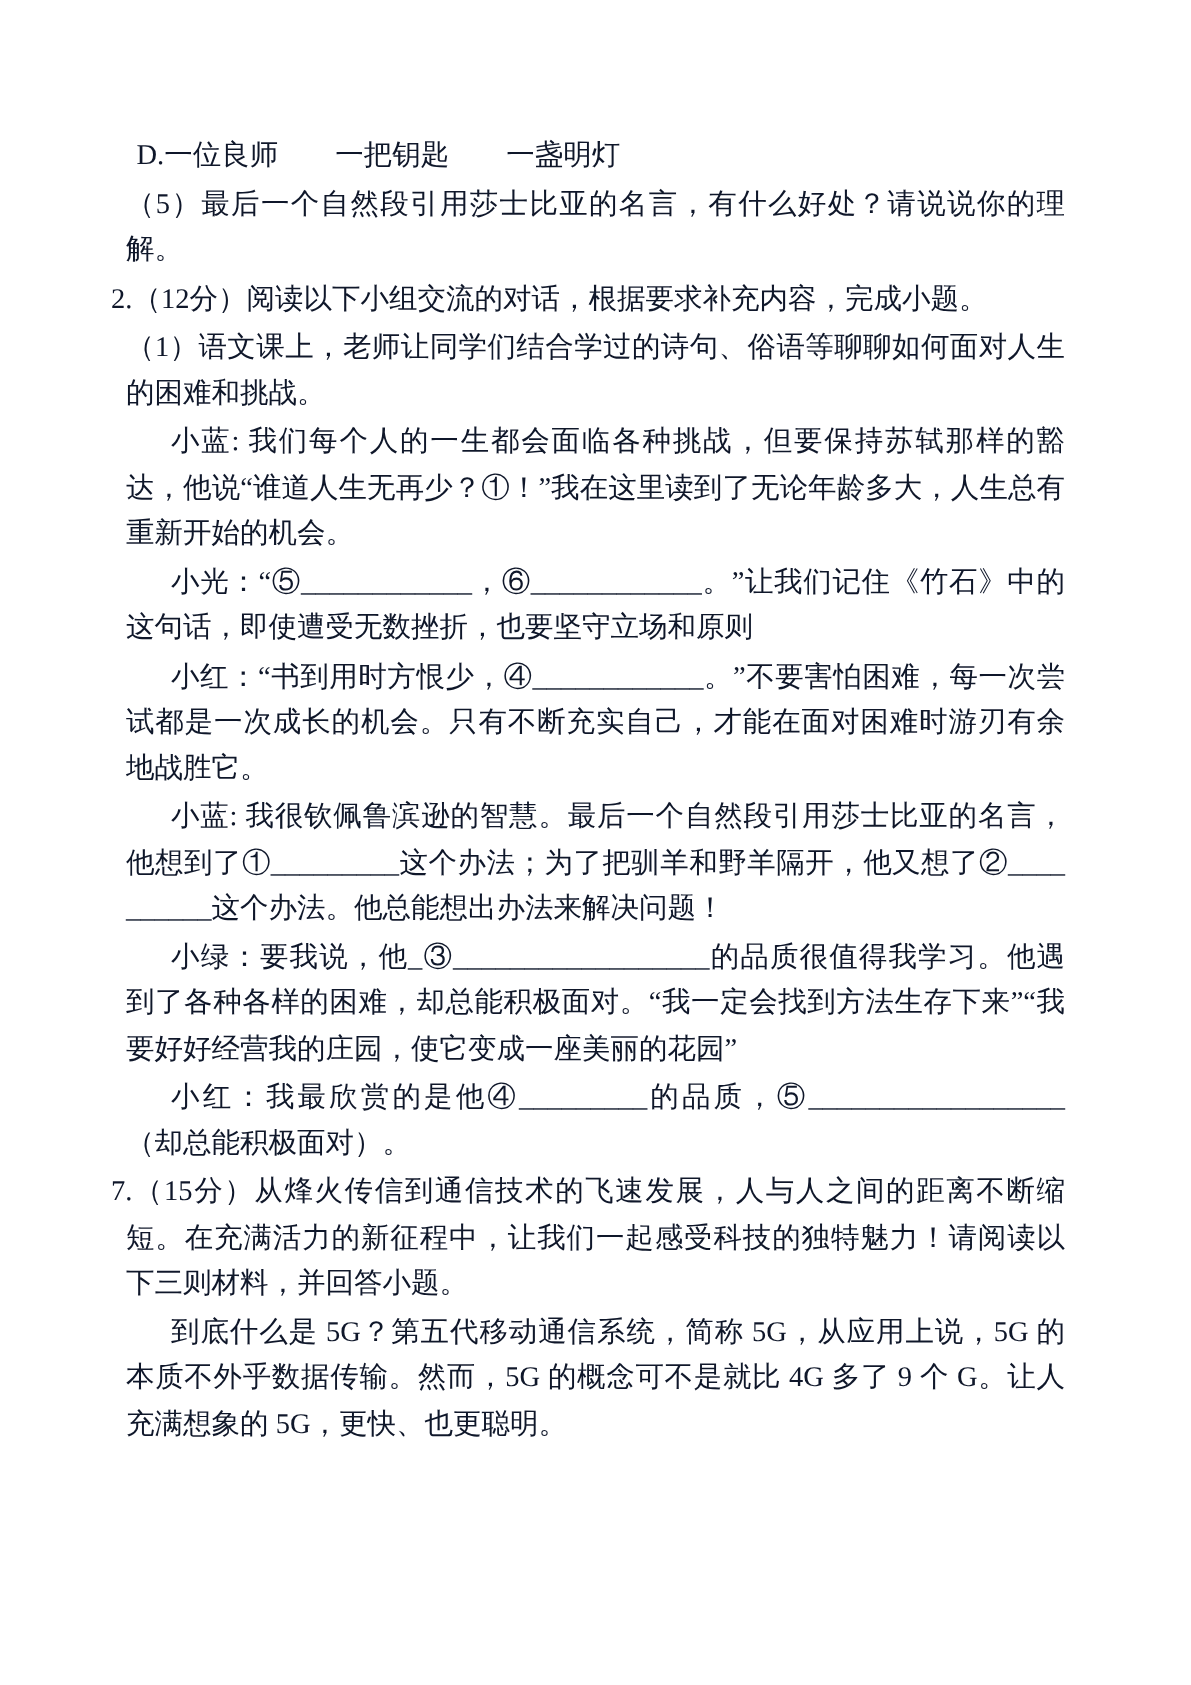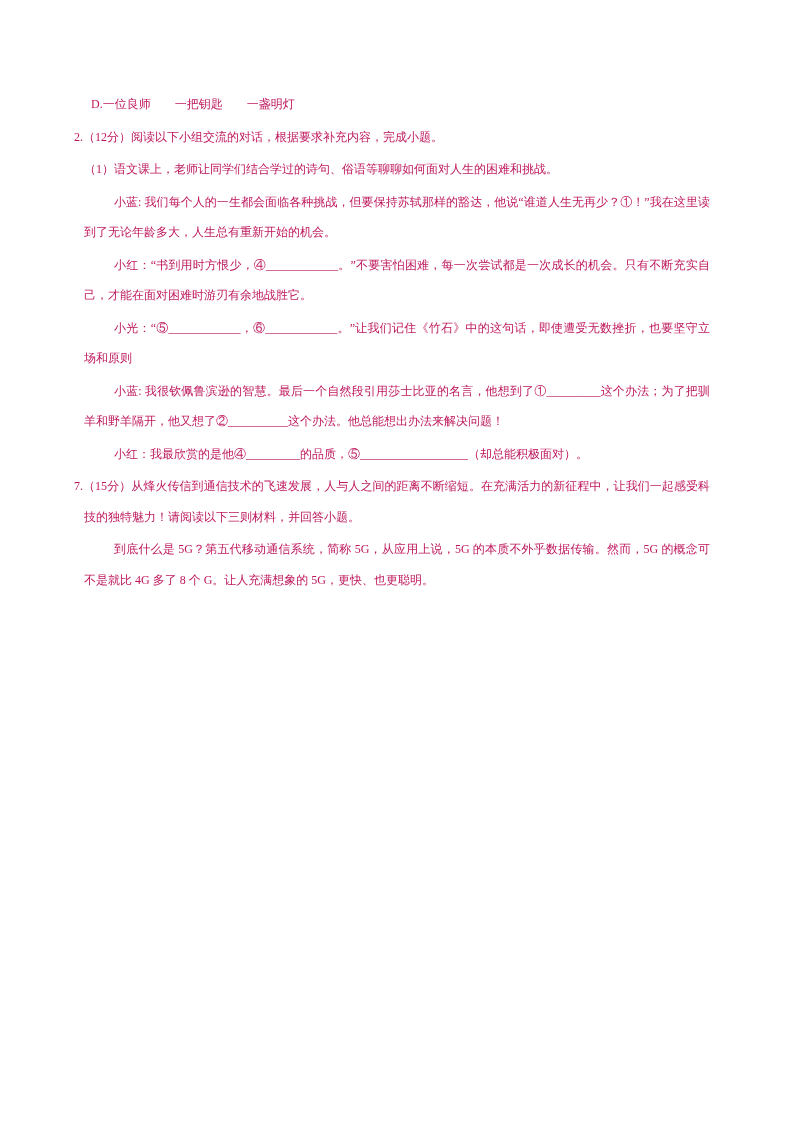--- a/index.html
+++ b/index.html
@@ -12,44 +12,46 @@
     width: 794px;
     height: 1123px;
     margin: 0 auto;
     background: #ffffff;
     box-sizing: border-box;
     padding: 89px 84px 0 84px;
     overflow: hidden;
   }
   .doc {
     font-family: "Liberation Serif", "DejaVu Serif", serif;
-    font-size: 12px;
+    font-size: 19px;
     line-height: 30.5px;
-    color: #be185d;
+    color: #0f172a;
   }
   .doc p {
     margin: 0 0 2px 0;
     text-align: justify;
     word-break: break-all;
   }
   
   .p-option   { text-indent: 7px;  }   
   .p-question { text-indent: -10px; }  
   .p-flush    { text-indent: 0;    }   
   .p-indent   { text-indent: 30px; }  
 </style>
 </head>
 <body>
 
 <div class="page">
   <main class="doc">
       <p class="p-option">D.一位良师　　一把钥匙　　一盏明灯</p>
+      <p class="p-flush">（5）最后一个自然段引用莎士比亚的名言，有什么好处？请说说你的理解。</p>
       <p class="p-question">2.（12分）阅读以下小组交流的对话，根据要求补充内容，完成小题。</p>
       <p class="p-flush">（1）语文课上，老师让同学们结合学过的诗句、俗语等聊聊如何面对人生的困难和挑战。</p>
       <p class="p-indent">小蓝: 我们每个人的一生都会面临各种挑战，但要保持苏轼那样的豁达，他说“谁道人生无再少？①！”我在这里读到了无论年龄多大，人生总有重新开始的机会。</p>
+      <p class="p-indent">小光：“⑤____________，⑥____________。”让我们记住《竹石》中的这句话，即使遭受无数挫折，也要坚守立场和原则</p>
       <p class="p-indent">小红：“书到用时方恨少，④____________。”不要害怕困难，每一次尝试都是一次成长的机会。只有不断充实自己，才能在面对困难时游刃有余地战胜它。</p>
-      <p class="p-indent">小光：“⑤____________，⑥____________。”让我们记住《竹石》中的这句话，即使遭受无数挫折，也要坚守立场和原则</p>
       <p class="p-indent">小蓝: 我很钦佩鲁滨逊的智慧。最后一个自然段引用莎士比亚的名言，他想到了①_________这个办法；为了把驯羊和野羊隔开，他又想了②__________这个办法。他总能想出办法来解决问题！</p>
+      <p class="p-indent">小绿：要我说，他_③__________________的品质很值得我学习。他遇到了各种各样的困难，却总能积极面对。“我一定会找到方法生存下来”“我要好好经营我的庄园，使它变成一座美丽的花园”</p>
       <p class="p-indent">小红：我最欣赏的是他④_________的品质，⑤__________________（却总能积极面对）。</p>
       <p class="p-question">7.（15分）从烽火传信到通信技术的飞速发展，人与人之间的距离不断缩短。在充满活力的新征程中，让我们一起感受科技的独特魅力！请阅读以下三则材料，并回答小题。</p>
-      <p class="p-indent">到底什么是 5G？第五代移动通信系统，简称 5G，从应用上说，5G 的本质不外乎数据传输。然而，5G 的概念可不是就比 4G 多了 8 个 G。让人充满想象的 5G，更快、也更聪明。</p>
+      <p class="p-indent">到底什么是 5G？第五代移动通信系统，简称 5G，从应用上说，5G 的本质不外乎数据传输。然而，5G 的概念可不是就比 4G 多了 9 个 G。让人充满想象的 5G，更快、也更聪明。</p>
     </main>
 </div>
 
 </body></html>

